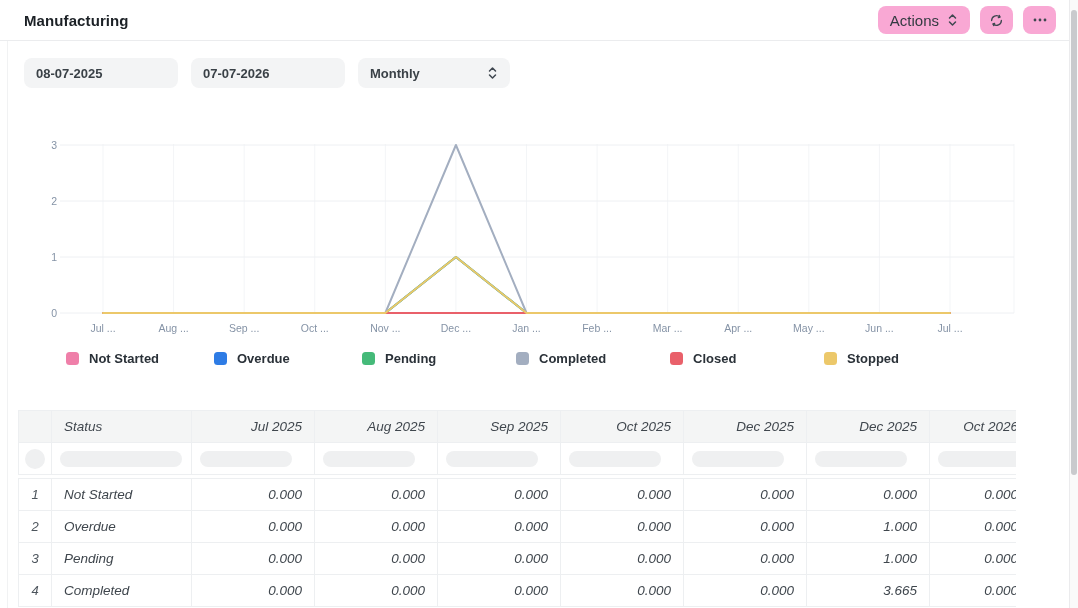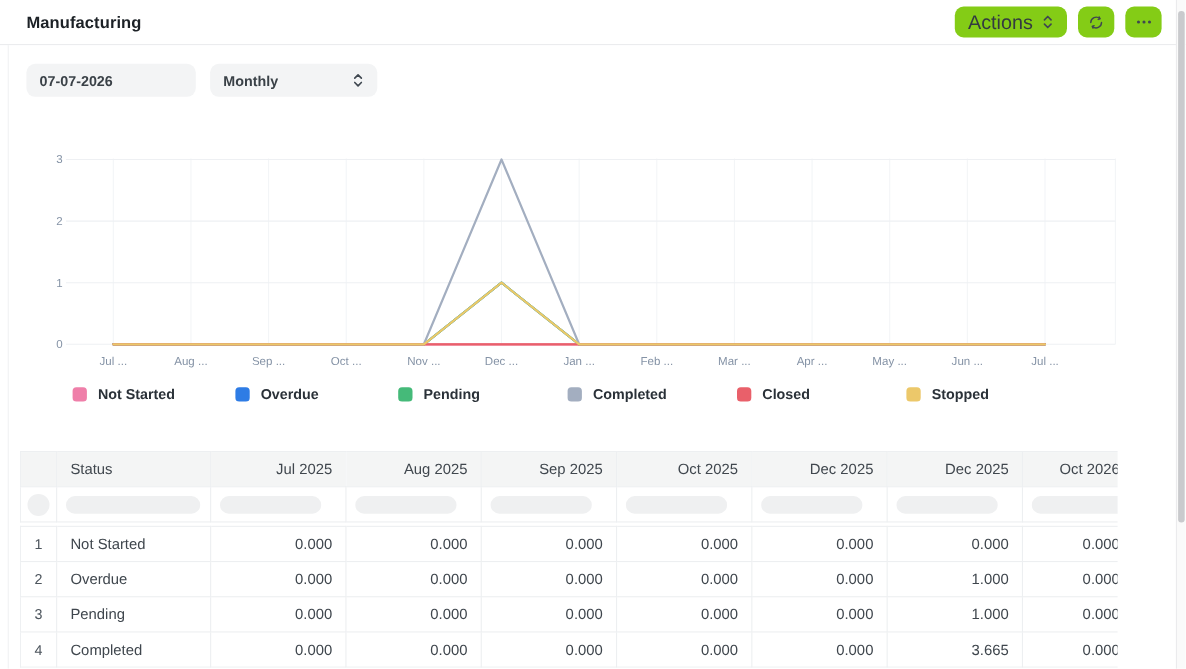--- a/index.html
+++ b/index.html
@@ -6,22 +6,22 @@
   html,body { width:1078px; height:608px; overflow:hidden; background:#ffffff;
     font-family:"Liberation Sans", sans-serif; }
   .page { position:relative; width:1078px; height:608px; background:#fff; }
 
   
   .topbar { height:41px; display:flex; align-items:center;
     padding:0 22px 0 24px; border-bottom:1px solid #ebecee; }
   .title { font-size:15px; font-weight:700; color:#1c2126; letter-spacing:.1px; }
   .topbar-actions { margin-left:auto; display:flex; align-items:center; gap:10px; }
   .btn { display:inline-flex; align-items:center; justify-content:center; gap:8px;
-    height:28px; border:none; border-radius:8px; background:#84cc16;
-    font-family:inherit; font-size:18px; font-weight:500; color:#333a41; cursor:pointer; }
+    height:28px; border:none; border-radius:8px; background:#f9a8d4;
+    font-family:inherit; font-size:15px; font-weight:500; color:#333a41; cursor:pointer; }
   .btn.actions { padding:0 12px; }
   .btn.iconbtn { width:33px; }
 
   
   .filters { display:flex; gap:13px; padding:17px 0 0 24px; }
   .field { width:154px; height:30px; background:#f3f4f5; border:none; border-radius:8px;
     padding:0 12px; font-family:inherit; font-size:13px; font-weight:600; color:#3a4147; outline:none; }
   .select-field { width:152px; display:flex; align-items:center; justify-content:space-between; cursor:pointer; }
 
   
@@ -32,21 +32,21 @@
   .legend { display:flex; align-items:center; padding-left:66px; margin-top:6px; }
   .legend-item { display:flex; align-items:center; gap:10px; min-width:148px; }
   .legend-item:nth-child(n+3){ min-width:154px; }
   .swatch { width:13px; height:13px; border-radius:3.5px; flex:none; }
   .legend-label { font-size:13px; font-weight:700; color:#2a3138; }
 
   
   .table-wrap { margin:44px 0 0 18px; width:998px; overflow:hidden; }
   table { border-collapse:collapse; table-layout:fixed; width:1012px; }
   th, td { border:1px solid #edeff1; height:32px; padding:0 12px;
-    font-size:13.5px; color:#3f464d; white-space:nowrap; overflow:hidden; }
+    font-size:13.5px; color:#3f464d; white-space:nowrap; overflow:hidden;font-style:italic; }
   thead th { background:#f4f5f5; font-weight:400; color:#40474e; text-align:left; }
   th.num, td.num { text-align:right; }
   td.idx { text-align:center; color:#4d555d; font-size:13px; padding:0; }
   tr.frow td { padding:0; }
   .pill { height:16px; border-radius:8px; background:#eff0f1; margin-left:8px; }
   .pill.status { width:122px; }
   .pill.month { width:92px; }
   .circle { width:20px; height:20px; border-radius:50%; background:#eff0f1; margin:0 auto; }
   tr.spacer td { border:none; height:4px; padding:0; background:#fff; }
 
@@ -84,20 +84,21 @@
         <svg width="14" height="4" viewBox="0 0 14 4" fill="#3f4750">
           <circle cx="2" cy="2" r="1.4"></circle>
             <circle cx="7" cy="2" r="1.4"></circle>
             <circle cx="12" cy="2" r="1.4"></circle>
         </svg>
       </button>
     </div>
   </div>
 
   <div class="filters">
+    <input class="field" type="text" value="08-07-2025" style="">
     <input class="field" type="text" value="07-07-2026" style="">
     <div class="field select-field">
       <span>Monthly</span>
       <svg width="11" height="14" viewBox="0 0 11 14" fill="none" stroke="#3f4750" stroke-width="1.5" stroke-linecap="round" stroke-linejoin="round">
         <path d="M2.5 5 5.5 2l3 3"></path>
           <path d="M2.5 9l3 3 3-3"></path>
       </svg>
     </div>
   </div>
 

